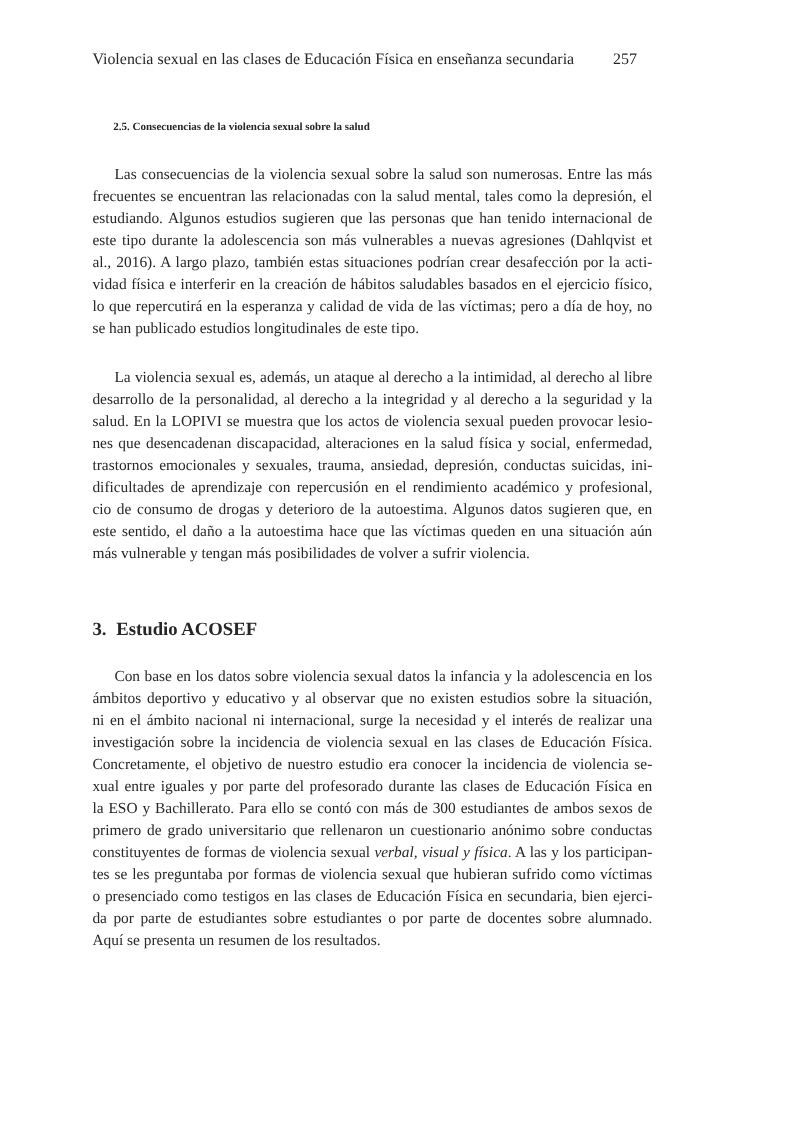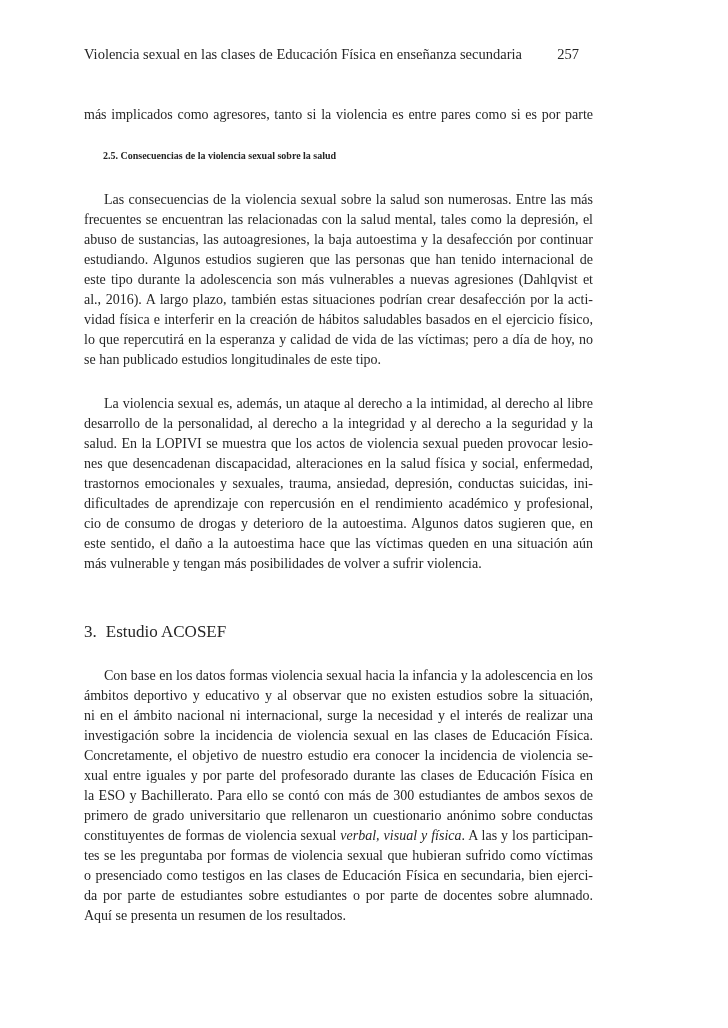--- a/index.html
+++ b/index.html
@@ -33,50 +33,48 @@
   .h-sub {
     font-size: 10px;
     font-weight: bold;
     line-height: 22px;
     margin: 20px 0 0 19px;
   }
   .p-salud { margin-top: 23px; }
   .p-derechos { margin-top: 24px; }
   .h-main {
     font-size: 17px;
-    font-weight: normal;
+    font-weight: bold;
     line-height: 26px;
     margin-top: 45px;
   }
   .h-main .h-num { margin-right: 9px; }
   .p-estudio { margin-top: 21px; }
   i { font-style: italic; }
 </style>
 </head>
 <body>
 
 <div class="page">
 
   <header class="running-header">
     <span class="rtitle">Violencia sexual en las clases de Educación Física en enseñanza secundaria</span>
     <span class="pnum">257</span>
   </header>
 
   <main class="body-text">
 
     <div class="para continuation">
-        <div class="line first">más implicados como agresores, tanto si la violencia es entre pares como si es por parte</div>
       </div>
 
     <h2 class="h-sub">2.5. Consecuencias de la violencia sexual sobre la salud</h2>
 
     <div class="para indent p-salud">
         <div class="line first">Las consecuencias de la violencia sexual sobre la salud son numerosas. Entre las más</div>
         <div class="line">frecuentes se encuentran las relacionadas con la salud mental, tales como la depresión, el</div>
-        <div class="line">abuso de sustancias, las autoagresiones, la baja autoestima y la desafección por continuar</div>
         <div class="line">estudiando. Algunos estudios sugieren que las personas que han tenido internacional de</div>
         <div class="line">este tipo durante la adolescencia son más vulnerables a nuevas agresiones (Dahlqvist et</div>
         <div class="line">al., 2016). A largo plazo, también estas situaciones podrían crear desafección por la acti-</div>
         <div class="line">vidad física e interferir en la creación de hábitos saludables basados en el ejercicio físico,</div>
         <div class="line">lo que repercutirá en la esperanza y calidad de vida de las víctimas; pero a día de hoy, no</div>
         <div class="line last">se han publicado estudios longitudinales de este tipo.</div>
       </div>
 
     <div class="para indent p-derechos">
         <div class="line first">La violencia sexual es, además, un ataque al derecho a la intimidad, al derecho al libre</div>
@@ -88,21 +86,21 @@
         <div class="line">cio de consumo de drogas y deterioro de la autoestima. Algunos datos sugieren que, en</div>
         <div class="line">este sentido, el daño a la autoestima hace que las víctimas queden en una situación aún</div>
         <div class="line last">más vulnerable y tengan más posibilidades de volver a sufrir violencia.</div>
       </div>
 
     <h2 class="h-main">
       <span class="h-num">3.</span><span>Estudio ACOSEF</span>
     </h2>
 
     <div class="para indent p-estudio">
-        <div class="line first">Con base en los datos formas violencia sexual hacia la infancia y la adolescencia en los</div>
+        <div class="line first">Con base en los datos sobre violencia sexual datos la infancia y la adolescencia en los</div>
         <div class="line">ámbitos deportivo y educativo y al observar que no existen estudios sobre la situación,</div>
         <div class="line">ni en el ámbito nacional ni internacional, surge la necesidad y el interés de realizar una</div>
         <div class="line">investigación sobre la incidencia de violencia sexual en las clases de Educación Física.</div>
         <div class="line">Concretamente, el objetivo de nuestro estudio era conocer la incidencia de violencia se-</div>
         <div class="line">xual entre iguales y por parte del profesorado durante las clases de Educación Física en</div>
         <div class="line">la ESO y Bachillerato. Para ello se contó con más de 300 estudiantes de ambos sexos de</div>
         <div class="line">primero de grado universitario que rellenaron un cuestionario anónimo sobre conductas</div>
         <div class="line">constituyentes de formas de violencia sexual <i>verbal, visual y física</i>. A las y los participan-</div>
         <div class="line">tes se les preguntaba por formas de violencia sexual que hubieran sufrido como víctimas</div>
         <div class="line">o presenciado como testigos en las clases de Educación Física en secundaria, bien ejerci-</div>

